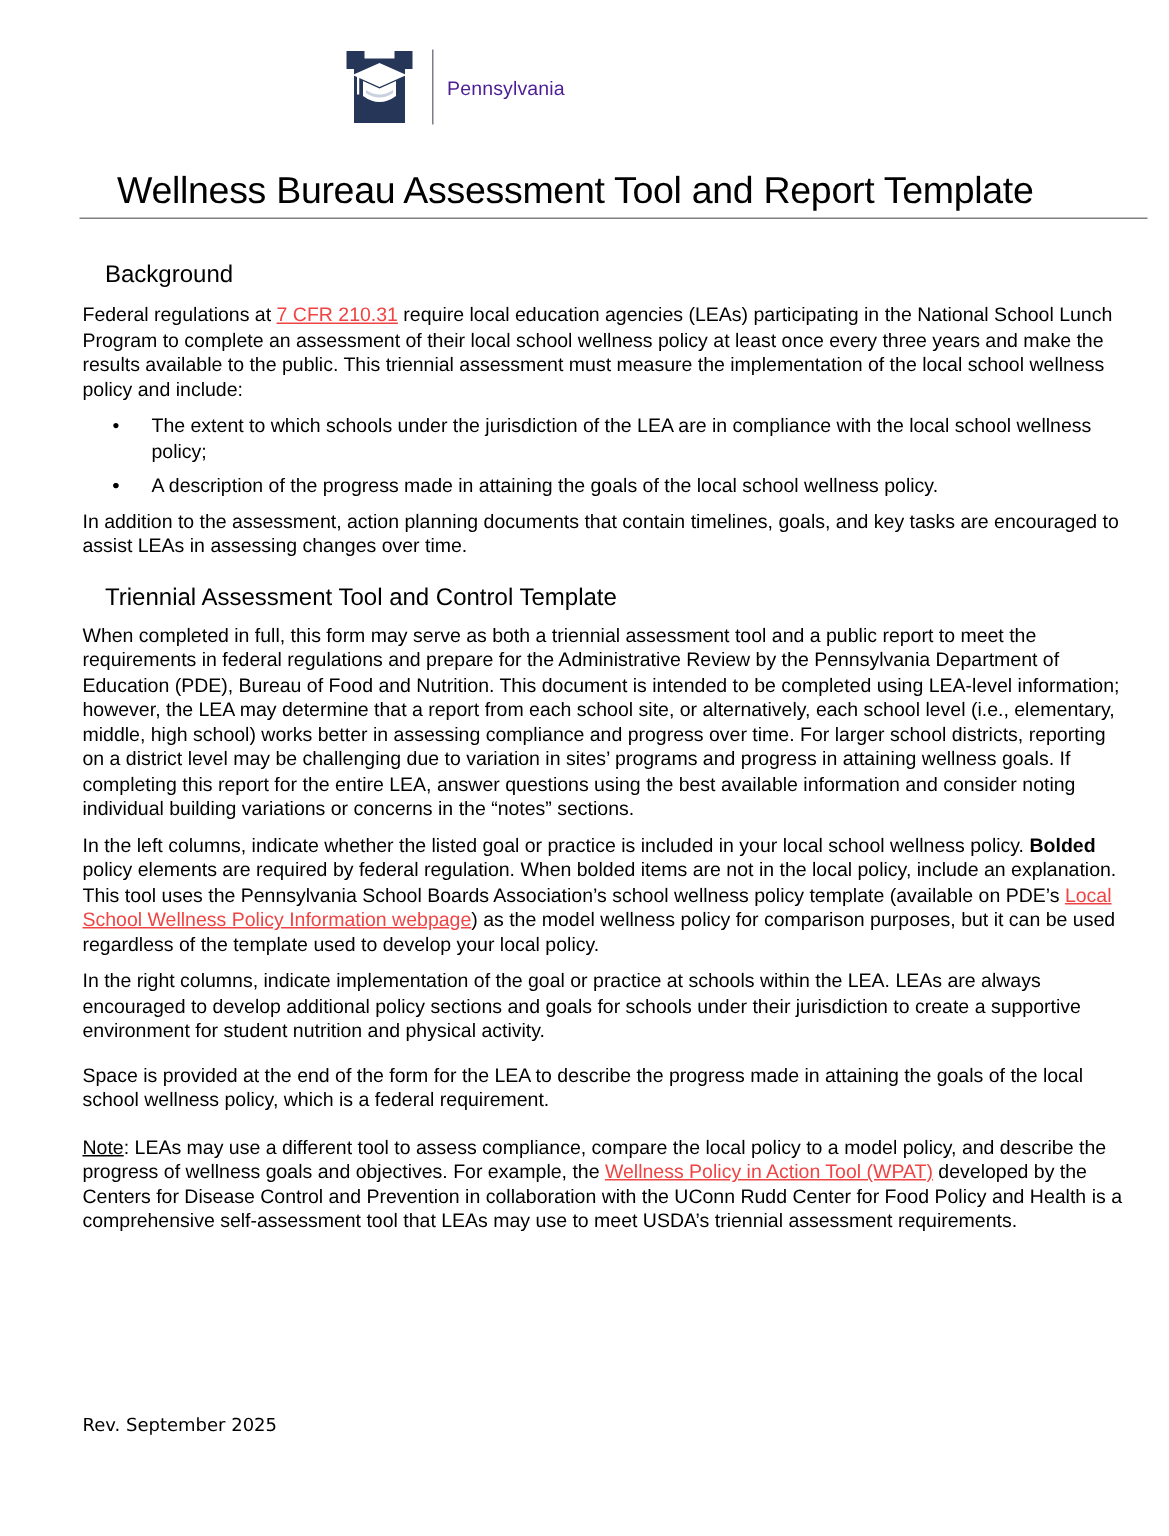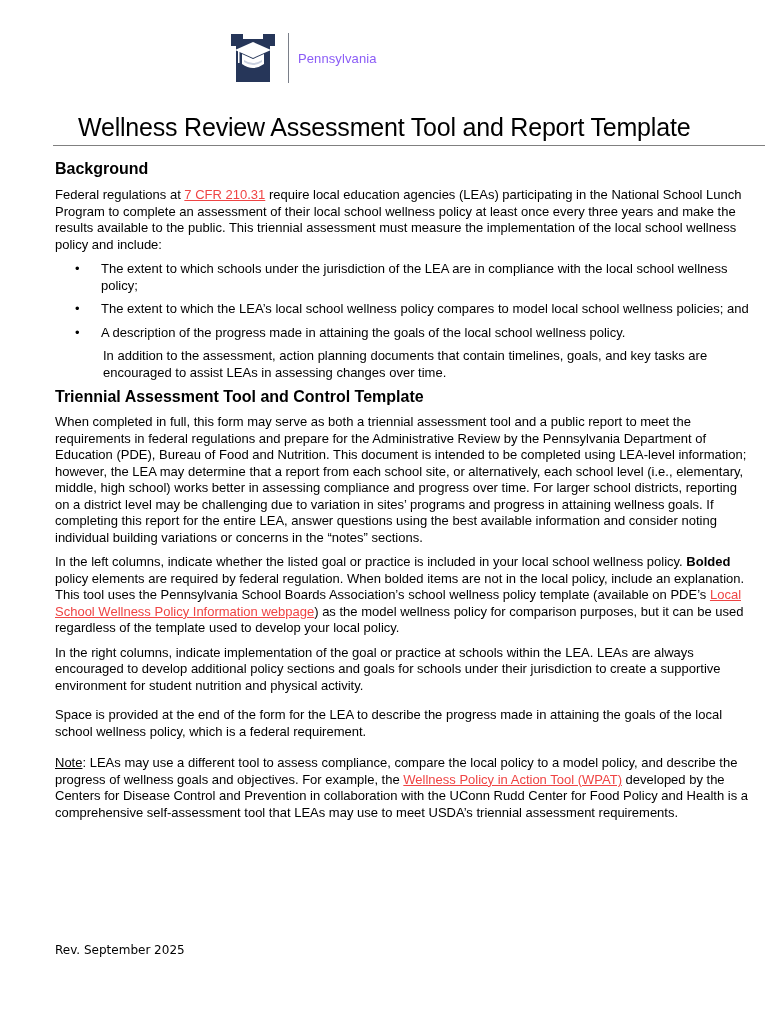--- a/index.html
+++ b/index.html
@@ -1,27 +1,27 @@
 <!DOCTYPE html>
 <html><head>
 <meta charset="utf-8">
 <style>
   html, body { margin: 0; padding: 0; background: #ffffff; }
   body { width: 779px; height: 1024px; position: relative; overflow: hidden;
          font-family: "Liberation Sans", sans-serif; color: #000; }
   .logo { position: absolute; left: 229px; top: 30px; height: 56px; display: flex; align-items: center; }
   .logo-mark { width: 48px; height: 52px; }
   .logo-divider { width: 1px; height: 50px; background: #7a7f89; margin: 0 9px 0 11px; }
-  .logo-text { display: flex; flex-direction: column; color: #8b5cf6; }
+  .logo-text { display: flex; flex-direction: column; color: #4c1d95; }
   .logo-state { font-size: 13px; line-height: 15px; letter-spacing: 0.1px; }
   .logo-dept { font-size: 21px; line-height: 24px; font-weight: normal; letter-spacing: 0.1px; }
   .title { position: absolute; left: 78px; top: 111px; font-size: 25px; line-height: 32px; margin: 0; font-weight: normal; letter-spacing: -0.2px; }
   .title-rule { position: absolute; left: 53px; top: 145px; width: 712px; height: 1px; background: #808080; border: 0; margin: 0; }
   .content { position: absolute; left: 55px; top: 158px; width: 700px; }
-  h2 { font-size: 16px; font-weight: bold; margin: 0; line-height: 22px; }
+  h2 { font-size: 16px; font-weight: normal; margin: 15px; line-height: 22px; }
   p { font-size: 13px; line-height: 16.5px; margin: 0; }
   a.link { color: #ef4444; text-decoration: underline; }
   .u { text-decoration: underline; }
   .bullets { list-style: none; margin: 0; padding: 0; }
   .bullets li { position: relative; padding-left: 46px; font-size: 13px; line-height: 16.5px; }
   .bullets li .dot { position: absolute; left: 20px; top: 0; }
   .footer { position: absolute; left: 55px; top: 943px; font-size: 12px; font-family: "DejaVu Sans", sans-serif; color: #000; }
 </style>
 </head>
 <body>
@@ -33,34 +33,34 @@
     <path d="M13 22 L13 32 Q24 40 35 32 L35 22 L24 27 Z" fill="#ffffff"></path>
     <path d="M15 28 Q24 34 33 28 L33 30 Q24 36 15 30 Z" fill="#c9d0df"></path>
     <rect x="9" y="19" width="1.5" height="12" fill="#ffffff"></rect>
   </svg>
   <div class="logo-divider"></div>
   <div class="logo-text">
     <span class="logo-state">Pennsylvania</span>
   </div>
 </div>
 
-<h1 class="title">Wellness Review Assessment Tool and Report Template</h1>
+<h1 class="title">Wellness Bureau Assessment Tool and Report Template</h1>
 <hr class="title-rule">
 
 <div class="content">
   <h2 style="margin-bottom:7px;">Background</h2>
   <p style="margin-bottom:8px;"><span>Federal regulations at </span><a class="link" href="#">7 CFR 210.31</a><span> require local education agencies (LEAs) participating in the National School Lunch Program to complete an assessment of their local school wellness policy at least once every three years and make the results available to the public. This triennial assessment must measure the implementation of the local school wellness policy and include:</span></p>
 
   <ul class="bullets">
     <li style="margin-bottom:7px;"><span class="dot">•</span><span>The extent to which schools under the jurisdiction of the LEA are in compliance with the local school wellness policy;</span></li>
-    <li style="margin-bottom:7px;"><span class="dot">•</span><span>The extent to which the LEA’s local school wellness policy compares to model local school wellness policies; and</span></li>
+    <li style="margin-bottom:7px;"><span class="dot">•</span></li>
     <li style="margin-bottom:7px;"><span class="dot">•</span><span>A description of the progress made in attaining the goals of the local school wellness policy.</span></li>
   </ul>
 
-  <p style="margin-bottom:5px;margin-left:48px;">In addition to the assessment, action planning documents that contain timelines, goals, and key tasks are encouraged to assist LEAs in assessing changes over time.</p>
+  <p style="margin-bottom:5px;">In addition to the assessment, action planning documents that contain timelines, goals, and key tasks are encouraged to assist LEAs in assessing changes over time.</p>
 
   <h2 style="margin-bottom:6px;">Triennial Assessment Tool and Control Template</h2>
   <p style="margin-bottom:8px;">When completed in full, this form may serve as both a triennial assessment tool and a public report to meet the requirements in federal regulations and prepare for the Administrative Review by the Pennsylvania Department of Education (PDE), Bureau of Food and Nutrition. This document is intended to be completed using LEA-level information; however, the LEA may determine that a report from each school site, or alternatively, each school level (i.e., elementary, middle, high school) works better in assessing compliance and progress over time. For larger school districts, reporting on a district level may be challenging due to variation in sites’ programs and progress in attaining wellness goals. If completing this report for the entire LEA, answer questions using the best available information and consider noting individual building variations or concerns in the “notes” sections.</p>
   <p style="margin-bottom:8px;"><span>In the left columns, indicate whether the listed goal or practice is included in your local school wellness policy. </span><b>Bolded</b><span> policy elements are required by federal regulation. When bolded items are not in the local policy, include an explanation. This tool uses the Pennsylvania School Boards Association’s school wellness policy template (available on PDE’s </span><a class="link" href="#">Local School Wellness Policy Information webpage</a><span>) as the model wellness policy for comparison purposes, but it can be used regardless of the template used to develop your local policy.</span></p>
   <p style="margin-bottom:8px;">In the right columns, indicate implementation of the goal or practice at schools within the LEA. LEAs are always encouraged to develop additional policy sections and goals for schools under their jurisdiction to create a supportive environment for student nutrition and physical activity.</p>
   <p style="margin-bottom:15px;margin-top:13px;">Space is provided at the end of the form for the LEA to describe the progress made in attaining the goals of the local school wellness policy, which is a federal requirement.</p>
   <p><span class="u">Note</span><span>: LEAs may use a different tool to assess compliance, compare the local policy to a model policy, and describe the progress of wellness goals and objectives. For example, the </span><a class="link" href="#">Wellness Policy in Action Tool (WPAT)</a><span> developed by the Centers for Disease Control and Prevention in collaboration with the UConn Rudd Center for Food Policy and Health is a comprehensive self-assessment tool that LEAs may use to meet USDA’s triennial assessment requirements.</span></p>
 </div>
 
 <div class="footer">Rev. September 2025</div>

